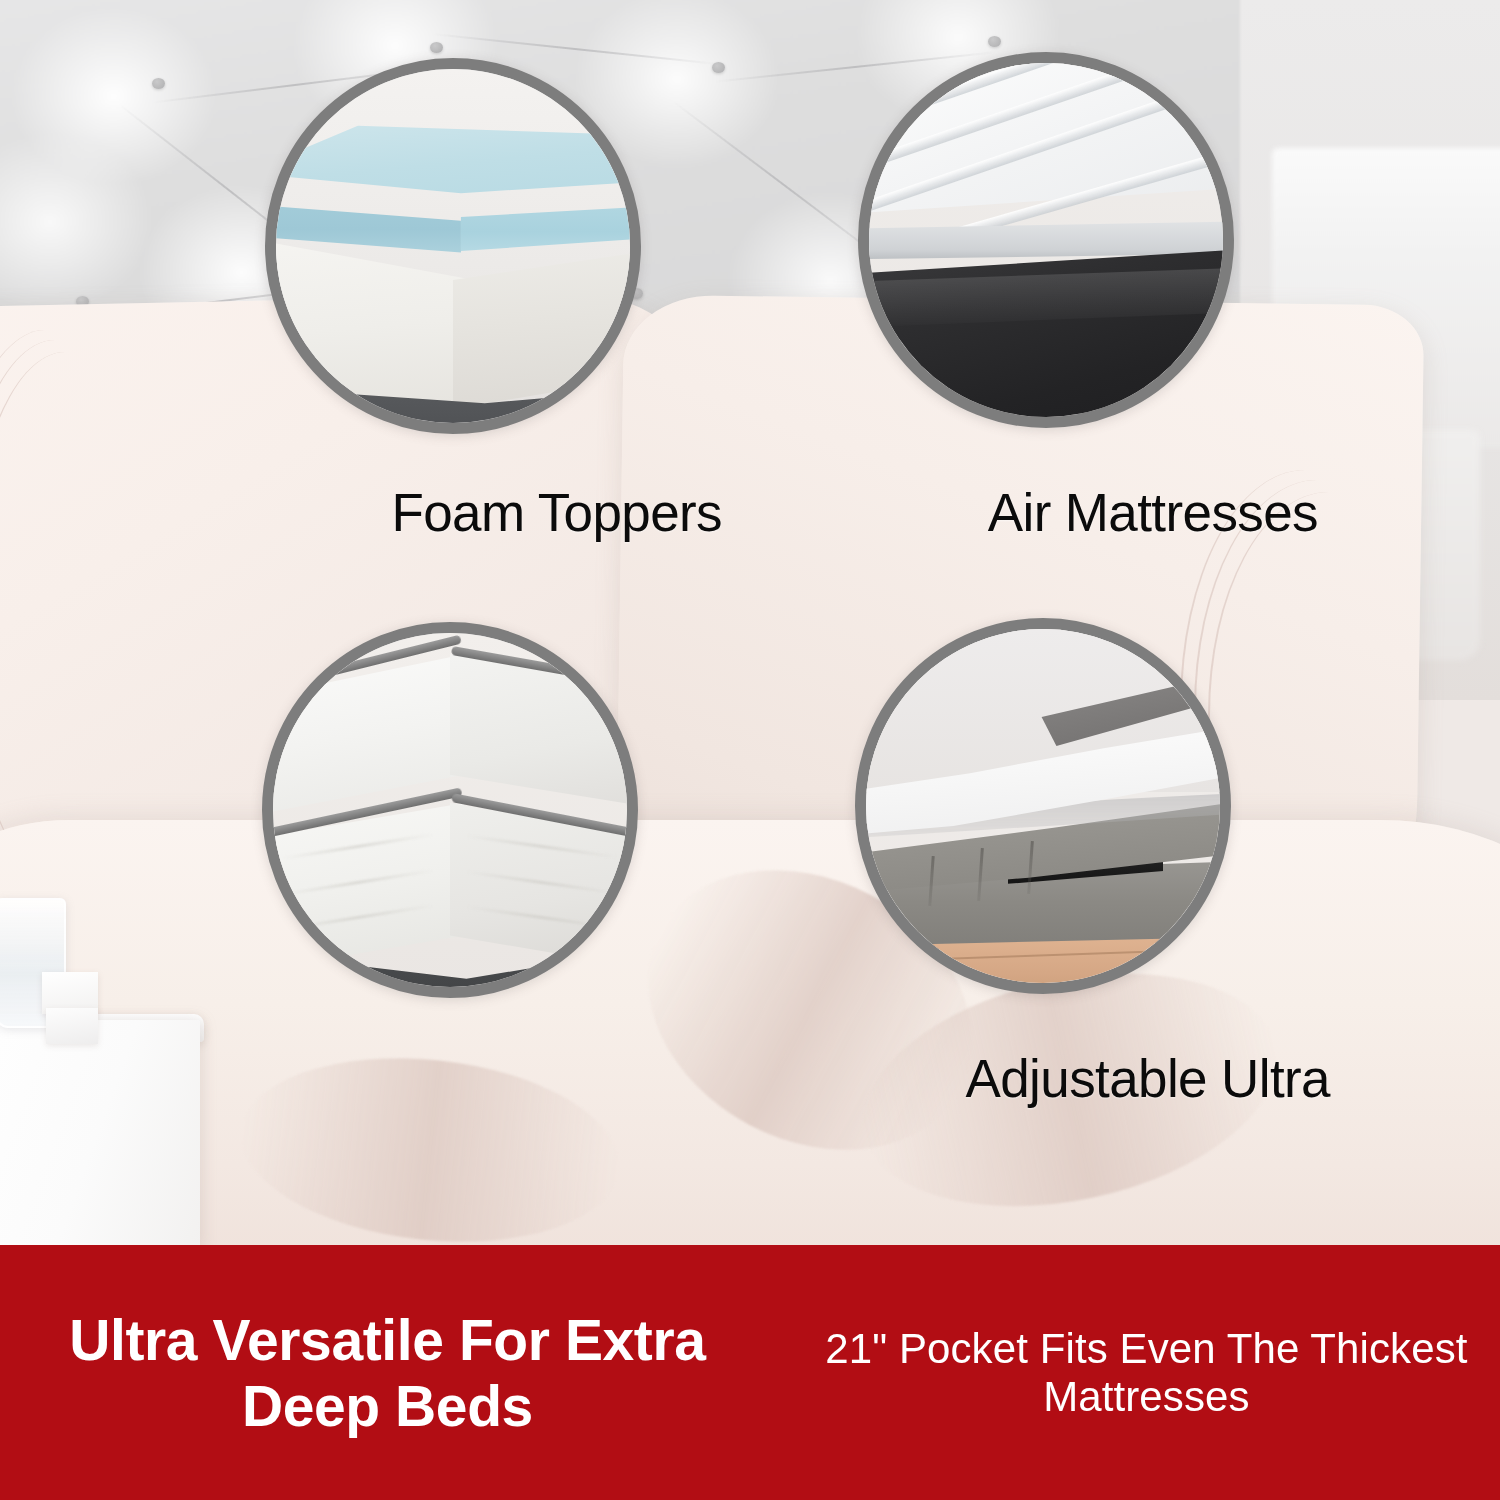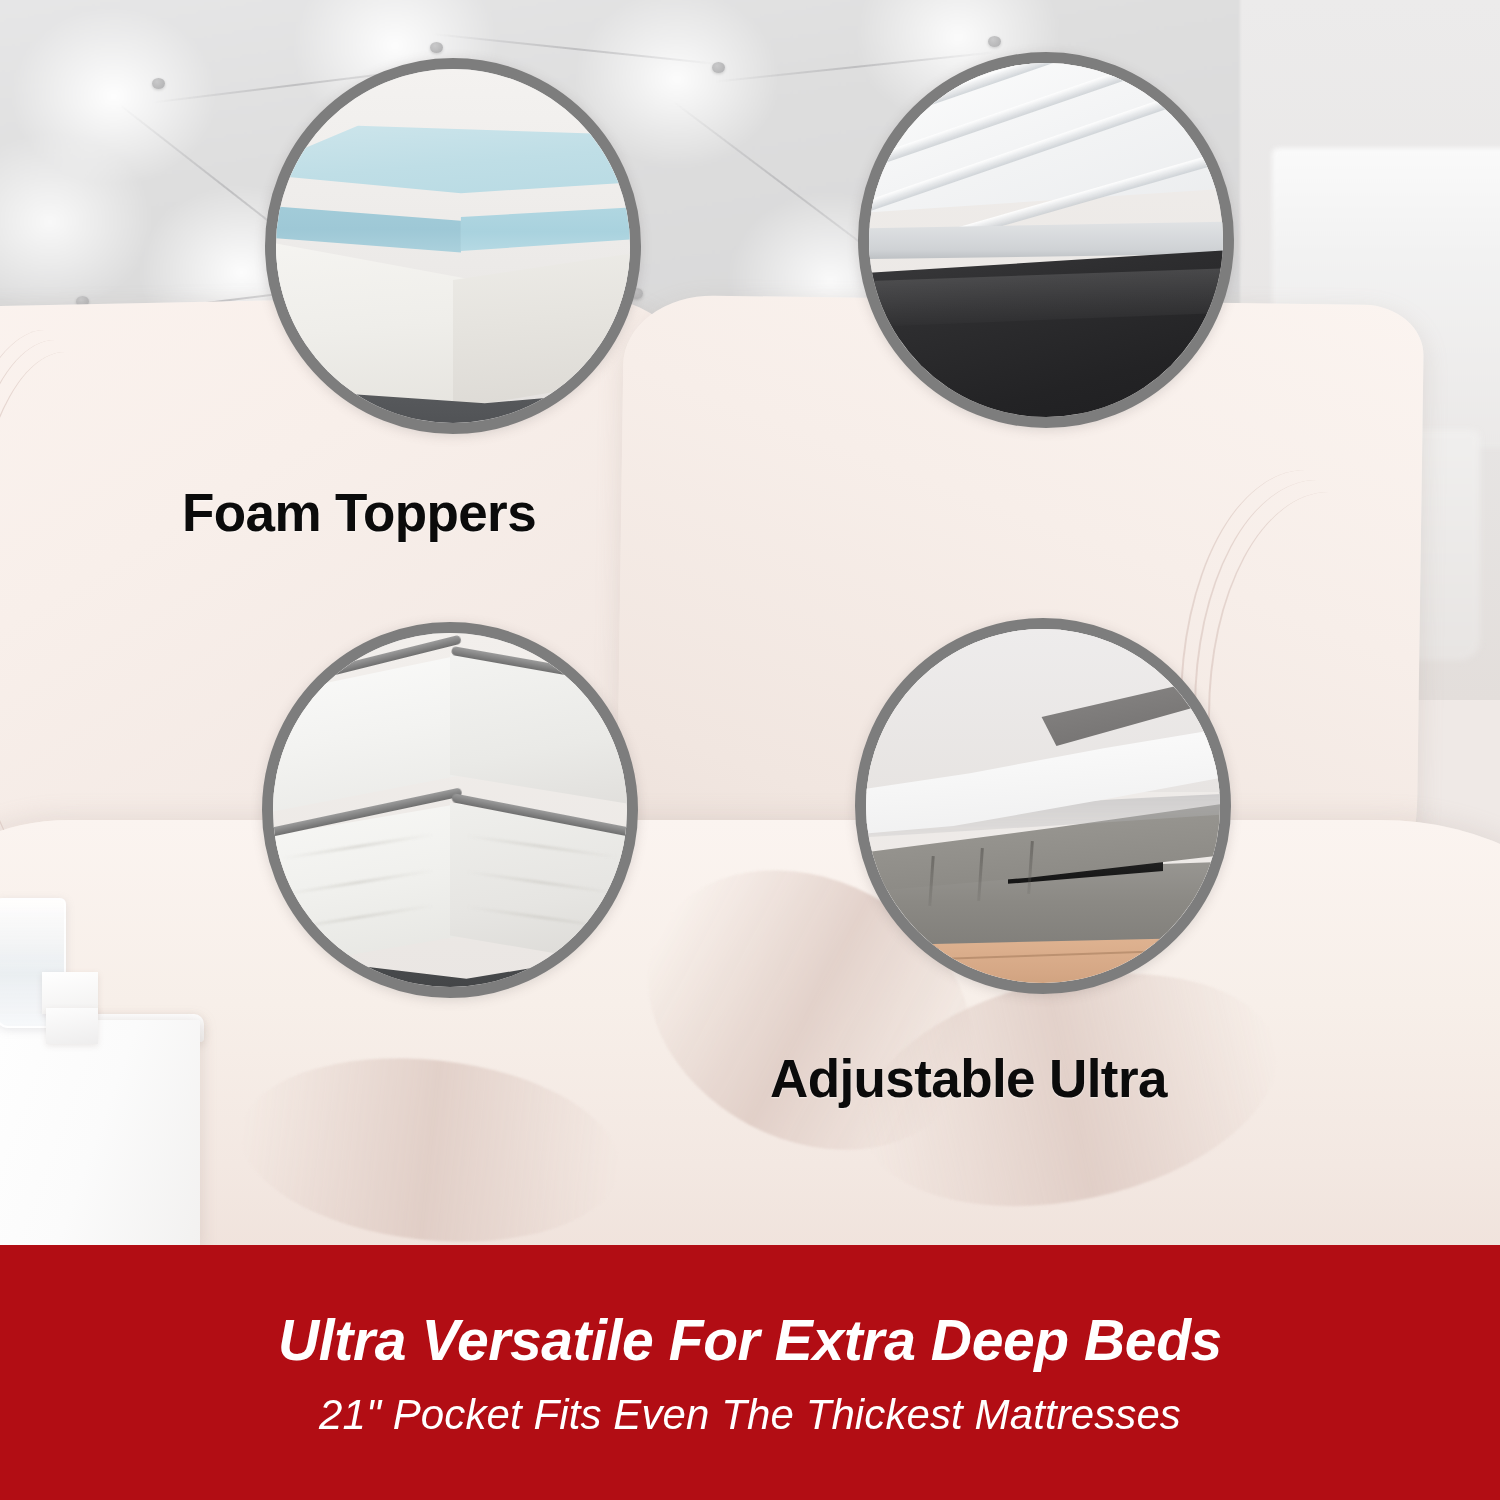--- a/index.html
+++ b/index.html
@@ -305,38 +305,37 @@
   }
   .ab-floor-line {
     position:absolute; height:2px;
     background:rgba(150,110,80,.45); filter:blur(.6px);
   }
 
   
   .label {
     position:absolute;
     color:#0b0b0b;
-    font-weight:bold;
+    font-weight:normal;
     font-size:53px;
     line-height:1.08;
     letter-spacing:-.6px;
-    text-align:left;
+    text-align:right;
     text-shadow:0 1px 2px rgba(255,255,255,.55);
     white-space:pre-line;
   }
 
   
   .banner {
     position:absolute; left:0; top:1245px;
     width:1500px; height:255px;
     background:#b20d14;
-    display:flex; flex-direction:column;
+    display:flex; 
     align-items:center; justify-content:center;
     gap:18px;
-    font-style:italic;
   }
   .banner-title {
     color:#ffffff;
     font-weight:bold;
     font-size:57px;
     letter-spacing:-.4px;
     text-align:center;
   }
   .banner-sub {
     color:#ffffff;
@@ -418,20 +417,21 @@
       <div class="am-top"></div>
       <div class="am-ch" style="left:-4%;top:16%;width:118%;transform:rotate(-19deg);"></div>
       <div class="am-ch" style="left:-4%;top:28%;width:118%;transform:rotate(-19deg);"></div>
       <div class="am-ch" style="left:-4%;top:40%;width:118%;transform:rotate(-19deg);"></div>
       <div class="am-ch" style="left:6%;top:52%;width:110%;transform:rotate(-16deg);"></div>
       <div class="am-edge"></div>
       <div class="am-black"></div>
       <div class="am-sheen"></div>
     </div>
   </div>
+  <div class="label" style="left:778px;top:484px;width:540px;">Air Mattresses</div>
 
   <div class="circle" style="left:262px;top:622px;width:376px;height:376px;">
     <div class="cimg">
       <div class="bs-bg"></div>
       <div class="bs-matL"></div>
       <div class="bs-matR"></div>
       <div class="bs-pipe" style="left:-8%;top:8%;width:62%;transform:rotate(-14deg);"></div>
       <div class="bs-pipe" style="left:50%;top:9%;width:62%;transform:rotate(10deg);"></div>
       <div class="bs-boxL"></div>
       <div class="bs-boxR"></div>

